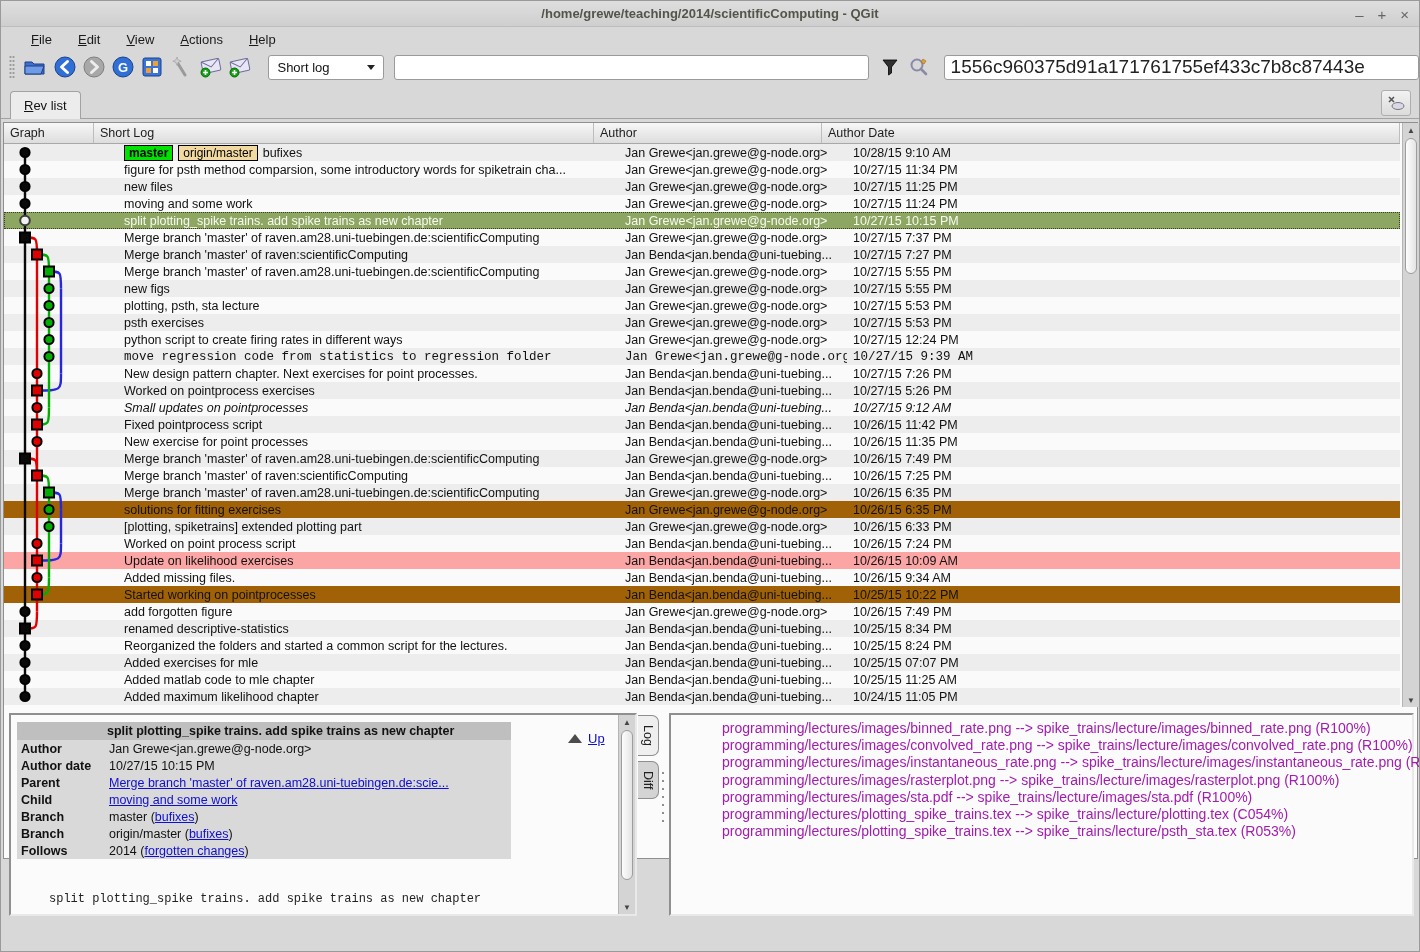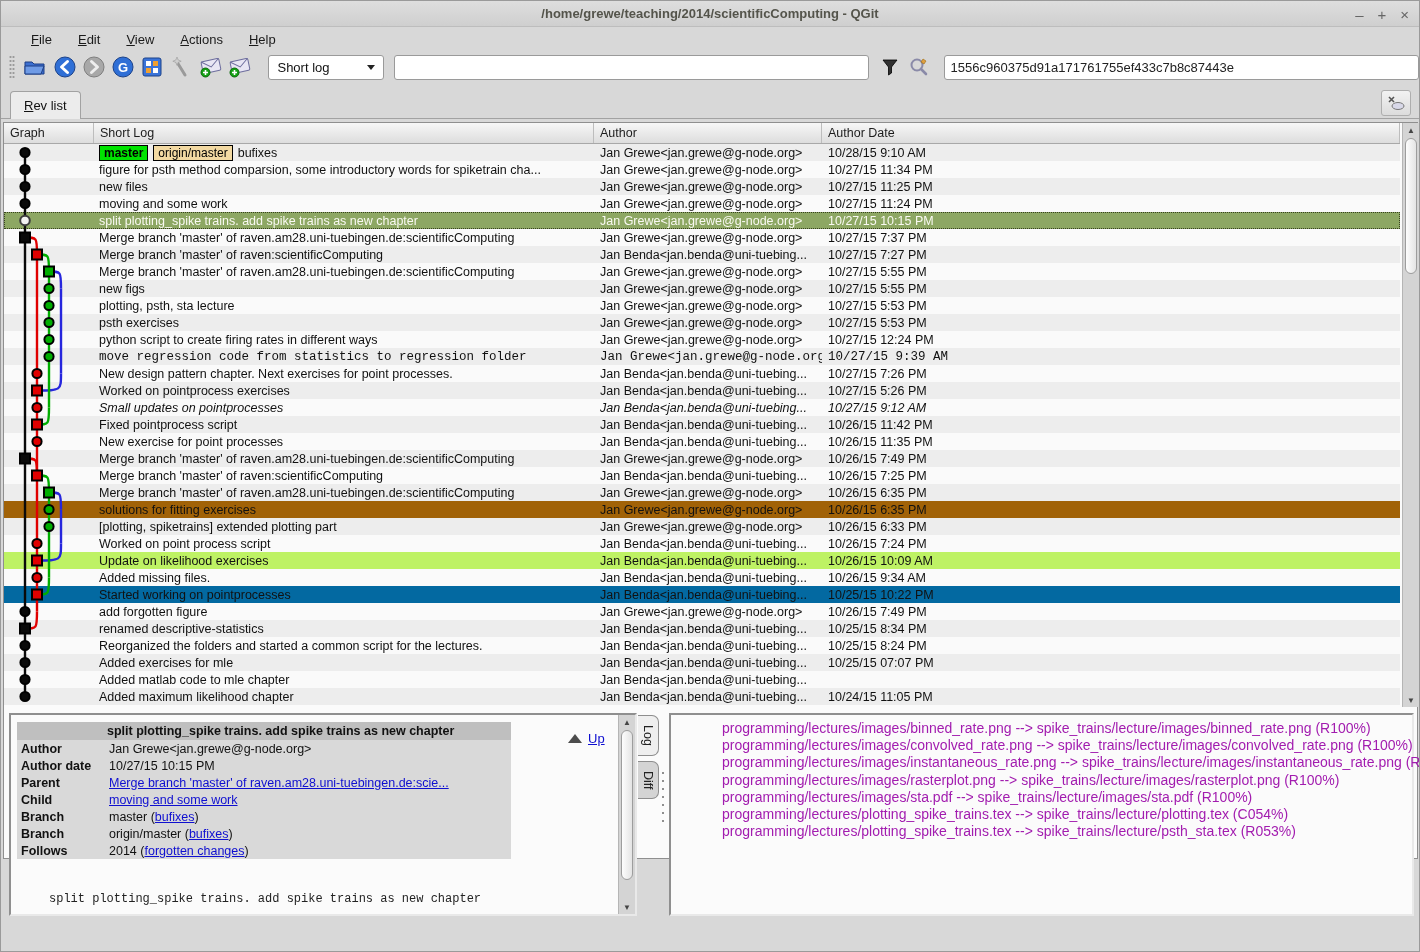--- a/index.html
+++ b/index.html
@@ -23,21 +23,21 @@
   .toolbar { position:absolute; left:0; top:49px; width:100%; height:34px; display:flex; align-items:center; }
   .tb-handle { width:6px; height:24px; margin-left:8px; margin-right:6px;
                background-image:radial-gradient(circle, #9a9a9a 1px, transparent 1.2px);
                background-size:3px 4px; }
   .tb-btn { width:30px; height:28px; display:flex; align-items:center; justify-content:center; }
   .combo { width:118px; height:25px; background:#fff; border:1px solid #9a9a9a; border-radius:3px;
            display:flex; align-items:center; padding:0 8px; margin-left:14px; position:relative; }
   .combo .arrow { position:absolute; right:8px; width:0; height:0; border-left:4px solid transparent;
                   border-right:4px solid transparent; border-top:5px solid #222; }
   .tb-input { height:25px; background:#fff; border:1px solid #9a9a9a; border-radius:3px; padding:0 6px;
-              font-family:"Liberation Sans",sans-serif; font-size:13px; color:#222; }
+              font-family:"Liberation Sans",sans-serif; font-size:19px; color:#222; }
   #search-input { width:488px; margin-left:10px; }
   #sha-input { width:488px; margin-left:10px; }
 
   
   .tabbar { position:absolute; left:0; top:83px; width:100%; height:35px; }
   .tabbar .baseline { position:absolute; left:0; right:0; bottom:0; height:1px; background:#a2a2a2; }
   .tab { position:absolute; left:9px; bottom:0; height:28px; padding:0 13px; background:#ececec;
          border:1px solid #a2a2a2; border-bottom:none; border-radius:4px 4px 0 0;
          display:flex; align-items:center; font-size:13px; }
   .corner-btn { position:absolute; right:8px; top:6px; width:30px; height:26px; background:linear-gradient(#f2f2f2,#dcdcdc);
@@ -46,21 +46,21 @@
   
   .revtable { position:absolute; left:2px; top:121px; width:1415px; height:737px; background:#fbfbfb;
               border:1px solid #8f8f8f; }
   .thead { position:absolute; left:0; top:0; height:21px; width:1396px; display:flex;
            background:linear-gradient(#f7f7f7,#dddddd); border-bottom:1px solid #a8a8a8; }
   .th { height:100%; display:flex; align-items:center; padding-left:6px; font-size:12.5px; color:#1c1c1c;
         border-right:1px solid #bdbdbd; }
   .tbody { position:absolute; left:0; top:21px; width:1396px; height:561px; }
   .row { position:absolute; left:0; width:100%; height:17px; display:flex; align-items:center; }
   .row .c-graph { width:90px; flex:none; height:100%; }
-  .row .c-msg { width:500px; flex:none; padding-left:5px; white-space:nowrap; overflow:hidden; display:flex; align-items:center; }
+  .row .c-msg { width:500px; flex:none; padding-left:5px; white-space:nowrap; overflow:hidden; display:flex; align-items:center;margin-left:25px; }
   .row .c-auth { width:228px; flex:none; padding-left:6px; white-space:nowrap; overflow:hidden; }
   .row .c-date { width:570px; flex:none; padding-left:6px; white-space:nowrap; }
   .row.sel { background:#8da763 !important; color:#fafaf2; outline:1px dotted #37411f; outline-offset:-1px; }
   .tag { border:1px solid #000; padding:0 4px; margin-right:5px; color:#000; font-size:12px; line-height:14px; }
   .tag.master { background:#00e300; font-weight:bold; }
   .tag.origin { background:#f2d9a2; }
   #graph-svg { position:absolute; left:0; top:21px; pointer-events:none; }
 
   
   .vscroll { position:absolute; width:17px; background:#d4d4d4; border-left:1px solid #b5b5b5; }
@@ -413,37 +413,37 @@
         <div class="c-date">10/26/15 6:33 PM</div>
       </div>
       <div class="row" style="top: 391px; background: rgb(250, 250, 250);">
         <div class="c-graph"></div>
         <div class="c-msg">
           <span>Worked on point process script</span>
         </div>
         <div class="c-auth">Jan Benda&lt;jan.benda@uni-tuebing...</div>
         <div class="c-date">10/26/15 7:24 PM</div>
       </div>
-      <div class="row" style="top: 408px; background: #bef264;">
+      <div class="row" style="top: 408px; background: #fca5a5;">
         <div class="c-graph"></div>
         <div class="c-msg">
           <span>Update on likelihood exercises</span>
         </div>
         <div class="c-auth">Jan Benda&lt;jan.benda@uni-tuebing...</div>
         <div class="c-date">10/26/15 10:09 AM</div>
       </div>
       <div class="row" style="top: 425px; background: rgb(250, 250, 250);">
         <div class="c-graph"></div>
         <div class="c-msg">
           <span>Added missing files.</span>
         </div>
         <div class="c-auth">Jan Benda&lt;jan.benda@uni-tuebing...</div>
         <div class="c-date">10/26/15 9:34 AM</div>
       </div>
-      <div class="row" style="top: 442px; background: #0369a1;">
+      <div class="row" style="top: 442px; background: #a16207;">
         <div class="c-graph"></div>
         <div class="c-msg">
           <span>Started working on pointprocesses</span>
         </div>
         <div class="c-auth">Jan Benda&lt;jan.benda@uni-tuebing...</div>
         <div class="c-date">10/25/15 10:22 PM</div>
       </div>
       <div class="row" style="top: 459px; background: rgb(250, 250, 250);">
         <div class="c-graph"></div>
         <div class="c-msg">
@@ -475,20 +475,21 @@
         </div>
         <div class="c-auth">Jan Benda&lt;jan.benda@uni-tuebing...</div>
         <div class="c-date">10/25/15 07:07 PM</div>
       </div>
       <div class="row" style="top: 527px; background: rgb(250, 250, 250);">
         <div class="c-graph"></div>
         <div class="c-msg">
           <span>Added matlab code to mle chapter</span>
         </div>
         <div class="c-auth">Jan Benda&lt;jan.benda@uni-tuebing...</div>
+        <div class="c-date">10/25/15 11:25 AM</div>
       </div>
       <div class="row" style="top: 544px; background: rgb(237, 237, 237);">
         <div class="c-graph"></div>
         <div class="c-msg">
           <span>Added maximum likelihood chapter</span>
         </div>
         <div class="c-auth">Jan Benda&lt;jan.benda@uni-tuebing...</div>
         <div class="c-date">10/24/15 11:05 PM</div>
       </div>
     </div>

